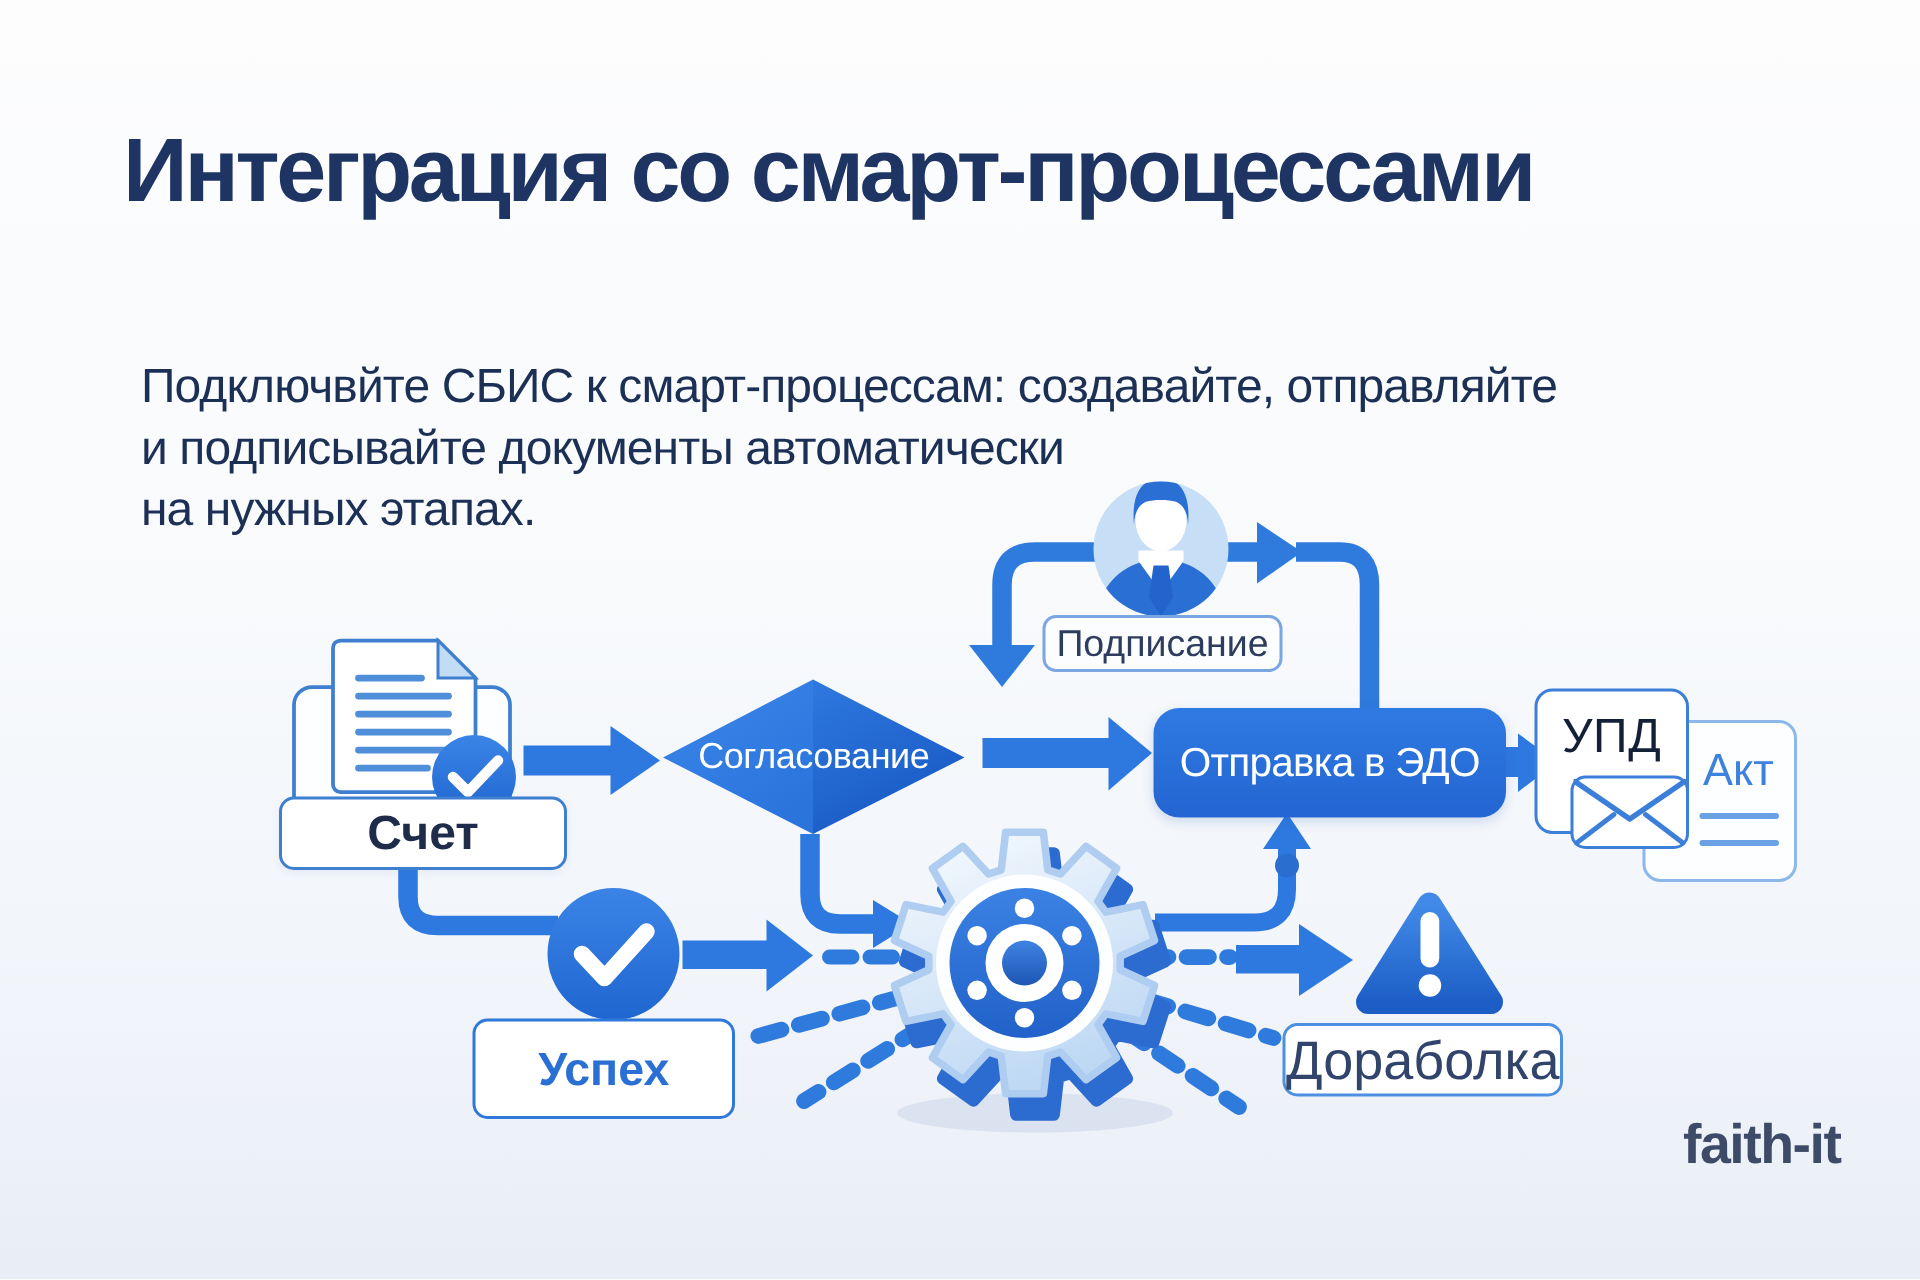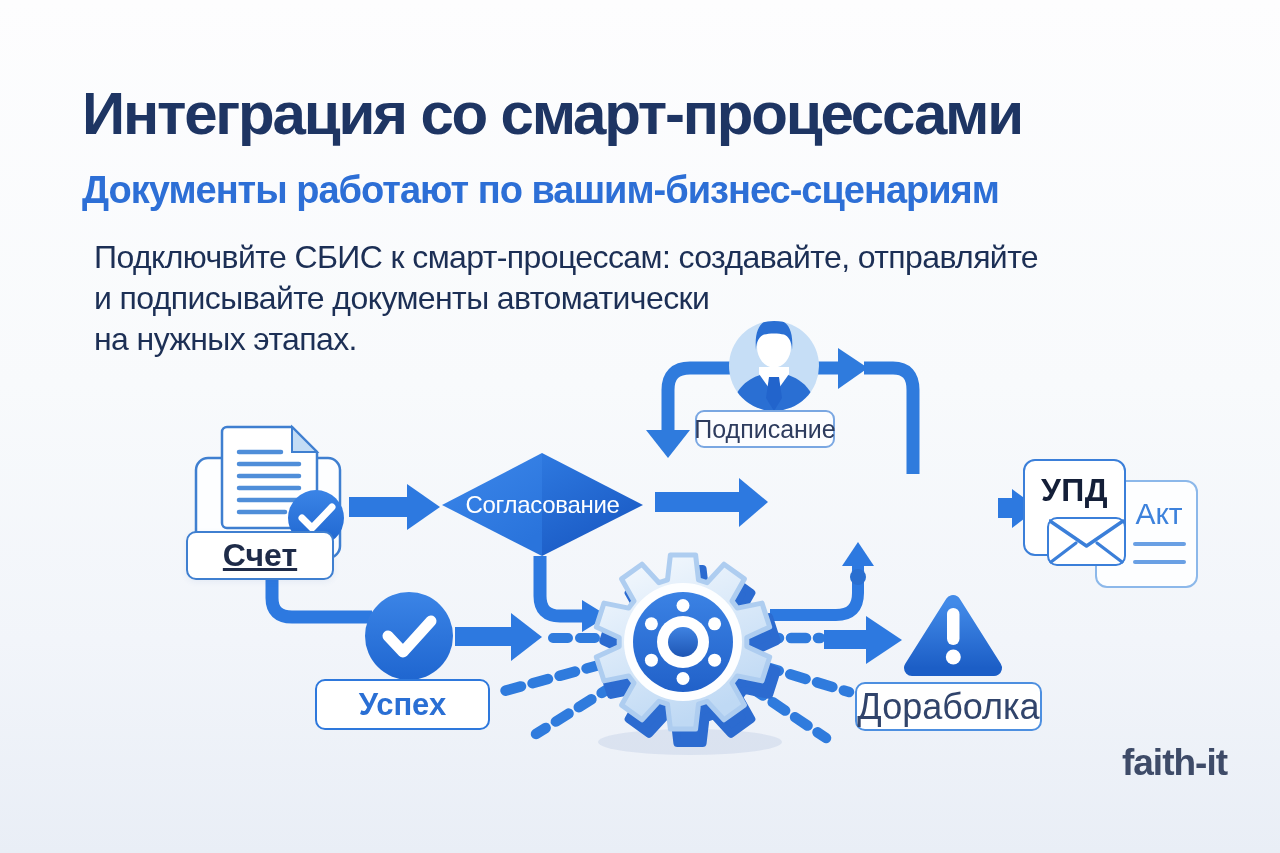--- a/index.html
+++ b/index.html
@@ -7,39 +7,39 @@
   .canvas{position:relative;width:1280px;height:853px;
     background:linear-gradient(180deg,#fdfdfe 0%,#f8fafc 45%,#f2f5fa 75%,#e9eef6 100%);}
   .diagram{position:absolute;left:0;top:0;width:1280px;height:853px;}
   .abs{position:absolute;}
   .title{left:82px;top:84px;font-size:60px;font-weight:700;color:#1e3563;letter-spacing:-2.2px;line-height:1;}
   .subtitle{left:82px;top:171px;font-size:38px;font-weight:700;color:#2d6fd6;letter-spacing:-1px;line-height:1;}
   .intro{left:94px;top:237px;font-size:32px;font-weight:400;color:#1c2f55;line-height:41px;white-space:pre-line;letter-spacing:-0.6px;}
   .brand{right:53px;top:744px;font-size:37px;font-weight:700;color:#3e4b68;letter-spacing:-1px;line-height:1;}
 
   .lbl{display:flex;align-items:center;justify-content:center;background:#ffffff;box-sizing:border-box;}
-  .lbl-schet{left:186px;top:531px;width:148px;height:49px;border:2.5px solid #3f7fd0;border-radius:10px;
-    font-size:32px;font-weight:700;color:#1e2b49;box-shadow:0 2px 6px rgba(60,100,180,0.08);text-decoration:underline;}
+  .lbl-schet{left:186px;top:531px;width:192px;height:49px;border:2.5px solid #3f7fd0;border-radius:10px;
+    font-size:32px;font-weight:700;color:#1e2b49;box-shadow:0 2px 6px rgba(60,100,180,0.08);}
   .lbl-sogl{left:442px;top:488px;width:201px;height:34px;background:transparent;border:none;
     font-size:24px;font-weight:400;color:#ffffff;letter-spacing:-0.3px;}
   .box-otpravka{left:769px;top:472px;width:235px;height:73px;border-radius:17px;
     background:linear-gradient(180deg,#2f7ae2,#2365d2);display:flex;align-items:center;justify-content:center;
     font-size:27px;font-weight:400;color:#ffffff;letter-spacing:-0.5px;box-shadow:0 3px 8px rgba(40,90,180,0.18);}
-  .lbl-podp{left:695px;top:410px;width:140px;height:38px;border:2px solid #7aa7e2;border-radius:9px;
+  .lbl-podp{left:695px;top:410px;width:160px;height:38px;border:2px solid #7aa7e2;border-radius:9px;
     font-size:25px;font-weight:400;color:#2e3c5e;background:#fcfdff;}
   .card-upd{left:1023px;top:459px;width:103px;height:97px;border:2.5px solid #3b7fd9;border-radius:12px;
     background:#ffffff;box-sizing:border-box;}
-  .upd-text{left:1023px;top:472px;width:103px;text-align:center;font-size:32px;font-weight:700;color:#141f38;letter-spacing:0.5px;}
+  .upd-text{left:1023px;top:472px;width:103px;text-align:center;font-size:32px;font-weight:400;color:#141f38;letter-spacing:0.5px;}
   .card-akt{left:1095px;top:480px;width:103px;height:108px;border:2px solid #8cb8ea;border-radius:12px;
     background:#fdfeff;box-sizing:border-box;}
   .akt-text{left:1128px;top:497px;width:62px;text-align:center;font-size:30px;font-weight:400;color:#3d82dc;}
   .akt-line{background:#6aa0e4;height:4px;border-radius:2px;width:53px;left:1133px;}
   .card-env{left:1047px;top:517px;width:79px;height:49px;border:2.5px solid #3b7fd9;border-radius:10px;
     background:#ffffff;box-sizing:border-box;display:flex;align-items:center;justify-content:center;}
-  .lbl-uspeh{left:315px;top:679px;width:175px;height:51px;border:2.5px solid #2e78dc;border-radius:10px;
+  .lbl-uspeh{left:315px;top:679px;width:175px;height:67px;border:2.5px solid #2e78dc;border-radius:10px;
     font-size:31px;font-weight:700;color:#2a6fd4;}
   .lbl-dorab{left:855px;top:682px;width:187px;height:49px;border:2px solid #4d8fe0;border-radius:10px;
     font-size:36px;font-weight:400;color:#31446b;}
 </style>
 </head>
 <body>
 
 <div class="canvas">
 
 <svg class="diagram" viewBox="0 0 1280 853" xmlns="http://www.w3.org/2000/svg">
@@ -193,33 +193,35 @@
     <circle cx="953.3" cy="657" r="7.5" fill="#ffffff"></circle>
   </g>
 
   <g fill="#2d79e0">
     <rect x="998" y="498" width="16" height="20"></rect>
     <path d="M1012,489 L1038,508 L1012,528 Z"></path>
   </g>
 </svg>
 
   <div class="abs title">Интеграция со смарт-процессами</div>
-  <div class="abs subtitle">Документы работают по вашим-бизнес-сценариям</div>
   <div class="abs intro">Подключвйте СБИС к смарт-процессам: создавайте, отправляйте
 и подписывайте документы автоматически
 на нужных этапах.</div>
 
   <div class="abs lbl lbl-schet">
       <span>Счет</span>
     </div>
   <div class="abs lbl lbl-sogl">
       <span>Согласование</span>
     </div>
   <div class="abs lbl lbl-podp">
       <span>Подписание</span>
+    </div>
+  <div class="abs box-otpravka">
+      <span>Отправка в ЭДО</span>
     </div>
 
   <div class="abs card-akt"></div>
   <div class="abs akt-text">Акт</div>
   <div class="abs akt-line" style="top:542px;"></div>
   <div class="abs akt-line" style="top:560px;"></div>
   <div class="abs card-upd"></div>
   <div class="abs upd-text">УПД</div>
   <div class="abs card-env">
     <svg width="75" height="45" viewBox="0 0 75 45">

